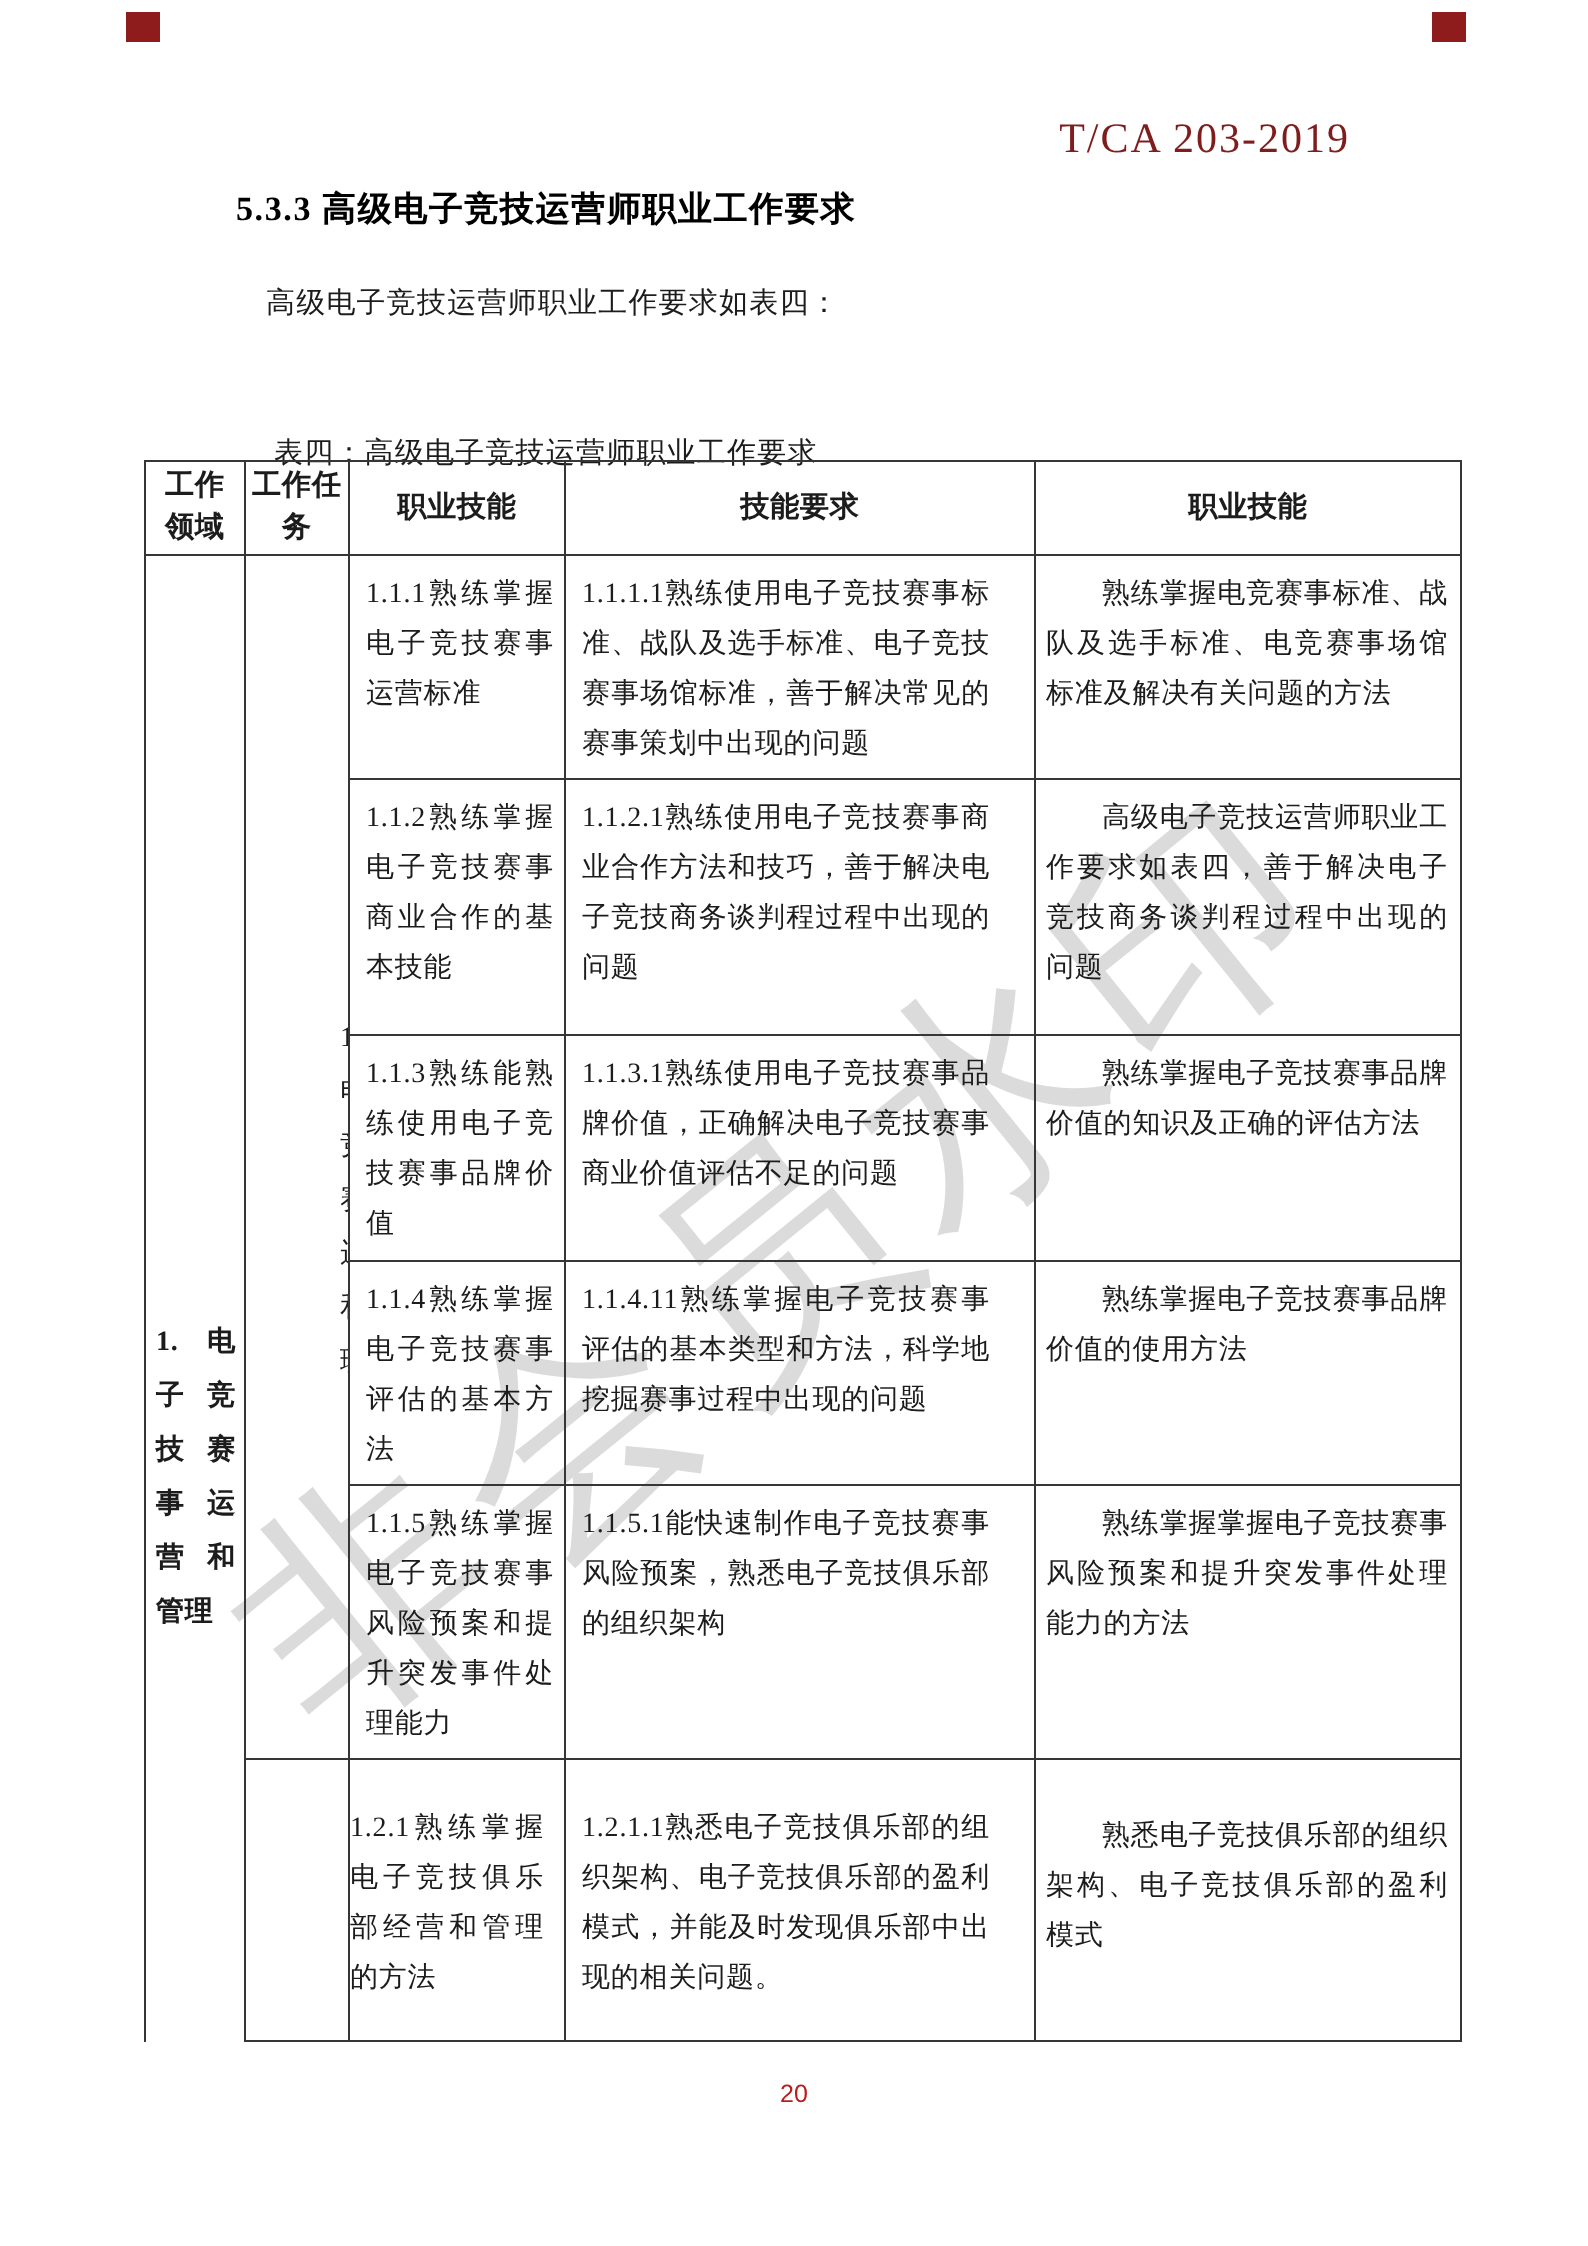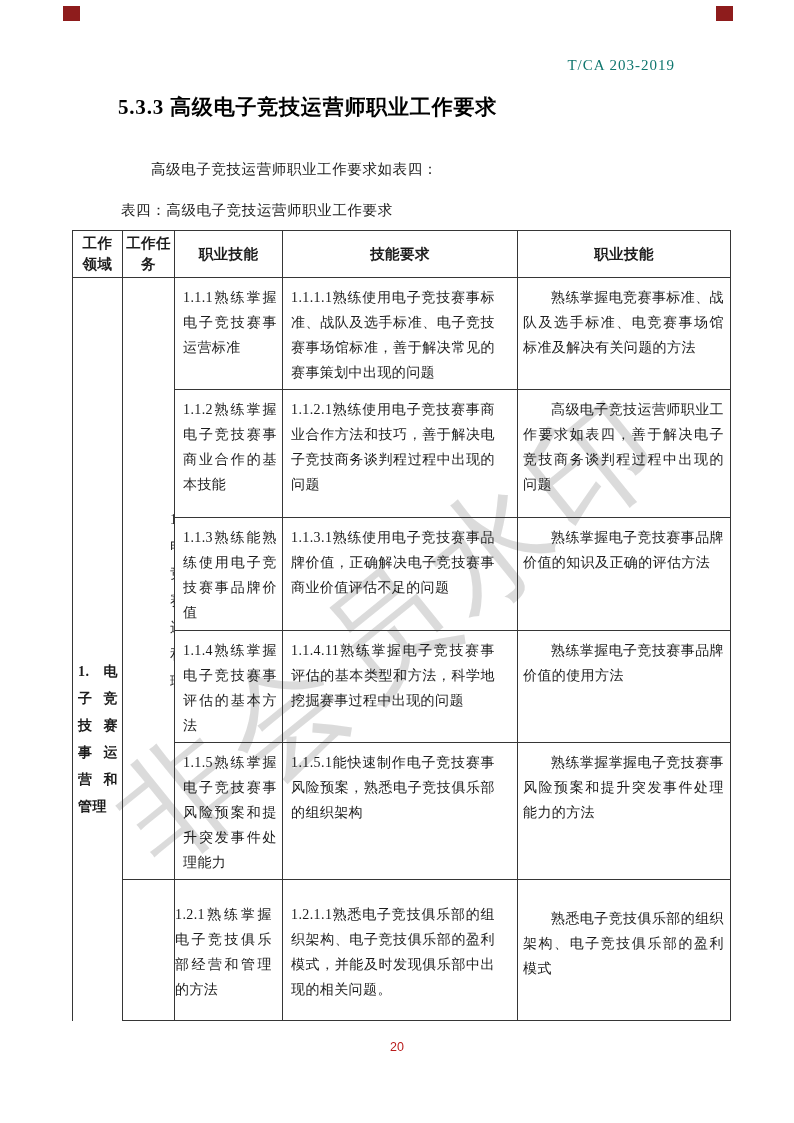--- a/index.html
+++ b/index.html
@@ -20,33 +20,33 @@
   .watermark {
     position: absolute; left: 392px; top: 630px;
     transform: translate(-50%, -50%) rotate(-39deg);
     font-size: 122px; letter-spacing: 10px; white-space: nowrap;
     color: #bcbcbc; opacity: 0.52; z-index: 0;
     font-family: "Liberation Sans", "DejaVu Sans", sans-serif;
   }
   .content { position: relative; z-index: 1; }
   .tca {
     position: absolute; top: 57px; right: 119px;
-    font-size: 15px; letter-spacing: 1px; color: #0f766e;
+    font-size: 21px; letter-spacing: 1px; color: #7f1d1d;
   }
   .heading {
     position: absolute; left: 118px; top: 93px; margin: 0;
-    font-size: 21px; font-weight: bold; letter-spacing: 0.8px;
+    font-size: 17px; font-weight: bold; letter-spacing: 0.8px;
     color: #000;
   }
   .intro {
-    position: absolute; left: 133px; top: 142px; margin: 18px;
+    position: absolute; left: 133px; top: 142px; margin: 0;
     font-size: 14.5px; letter-spacing: 0.6px;
   }
   .caption {
-    position: absolute; left: 121px; top: 201px; margin: 0;
+    position: absolute; left: 121px; top: 201px; margin: 16px;
     font-size: 14.5px; letter-spacing: 0.6px;
   }
   table.req-table {
     position: absolute; left: 72px; top: 230px;
     width: 658px; border-collapse: collapse; table-layout: fixed;
     font-size: 14px; line-height: 25px;
   }
   .req-table td, .req-table th {
     border: 1px solid #363636;
     vertical-align: top;

